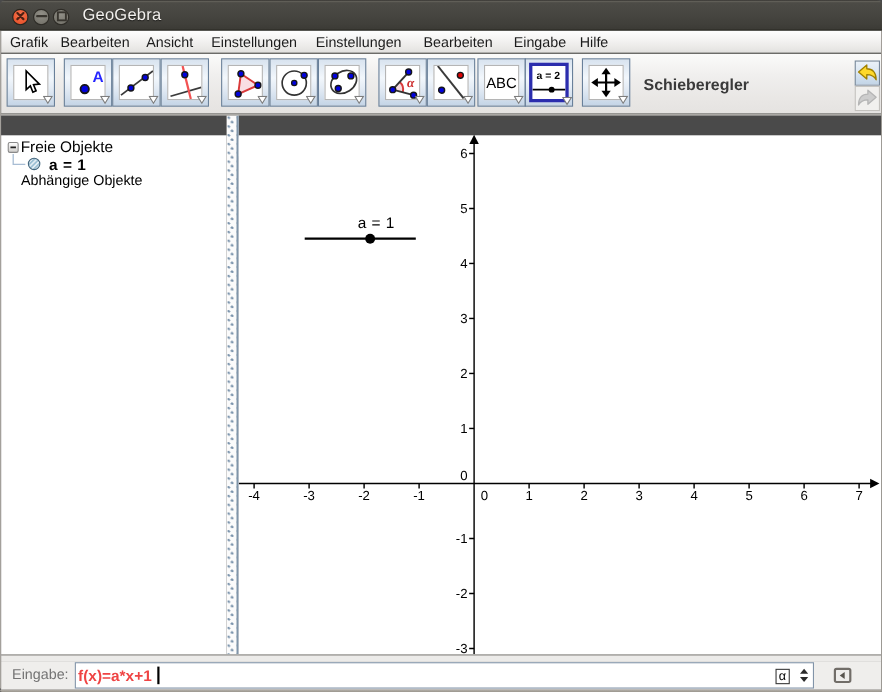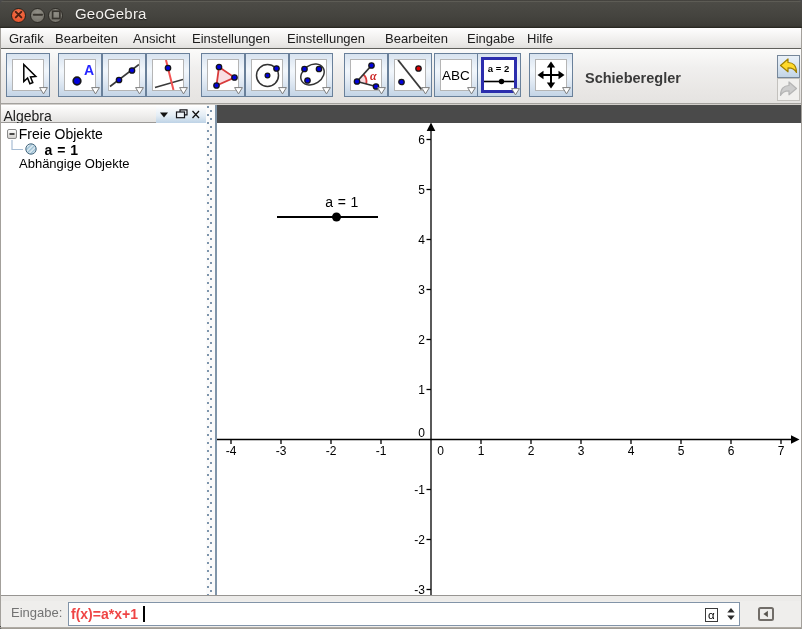--- a/index.html
+++ b/index.html
@@ -239,29 +239,20 @@
     </div>
     <span id="tool-label">Schieberegler</span>
     <div id="undo"><svg width="21" height="21">
       <path d="M2.5 9.5 L10 3 L10 6.5 C15 6.5 18.5 9.5 18.5 16.5 C16.5 12.5 13.5 11.8 10 11.8 L10 15.8 Z" fill="#ffd92b" stroke="#a08000" stroke-width="1.2" stroke-linejoin="round"></path>
     </svg></div>
     <div id="redo"><svg width="21" height="21">
       <path d="M18.5 9.5 L11 3 L11 6.5 C6 6.5 2.5 9.5 2.5 16.5 C4.5 12.5 7.5 11.8 11 11.8 L11 15.8 Z" fill="#cdcdcd" stroke="#b5b5b5" stroke-width="1.2" stroke-linejoin="round"></path>
     </svg></div>
   </div>
 
-  <div class="phead" style="left:1px; width:205px;">
-    <span class="ttl">Algebra</span>
-    <div class="icons" style="width:50px"><svg width="50" height="17">
-      <path d="M4 6.5 L12 6.5 L8 11.5 Z" fill="#111"></path>
-      <path d="M24 6 L24 3.8 L31 3.8 L31 8.8 L28.8 8.8" fill="none" stroke="#15151a" stroke-width="1.2"></path>
-      <rect x="20.5" y="6" width="8" height="5.7" fill="#eef3f8" stroke="#15151a" stroke-width="1.2"></rect>
-      <path d="M36.5 5 L43 12 M43 5 L36.5 12" stroke="#111" stroke-width="1.3"></path>
-    </svg></div>
-  </div>
 
   <div class="phead" style="left:215px; width:586px;margin-top:20px;">
     <span class="ttl" style="font-weight:bold;font-size:13px;left:4px;top:2.5px">Grafik</span>
     <div class="icons" style="width:52px"><svg width="52" height="17">
       <path d="M6 6.5 L14 6.5 L10 11.5 Z" fill="#111"></path>
       <path d="M26 6 L26 3.8 L33 3.8 L33 8.8 L30.8 8.8" fill="none" stroke="#15151a" stroke-width="1.2"></path>
       <rect x="22.5" y="6" width="8" height="5.7" fill="#eef3f8" stroke="#15151a" stroke-width="1.2"></rect>
       <path d="M38.5 5 L45 12 M45 5 L38.5 12" stroke="#111" stroke-width="1.3"></path>
     </svg></div>
   </div>

